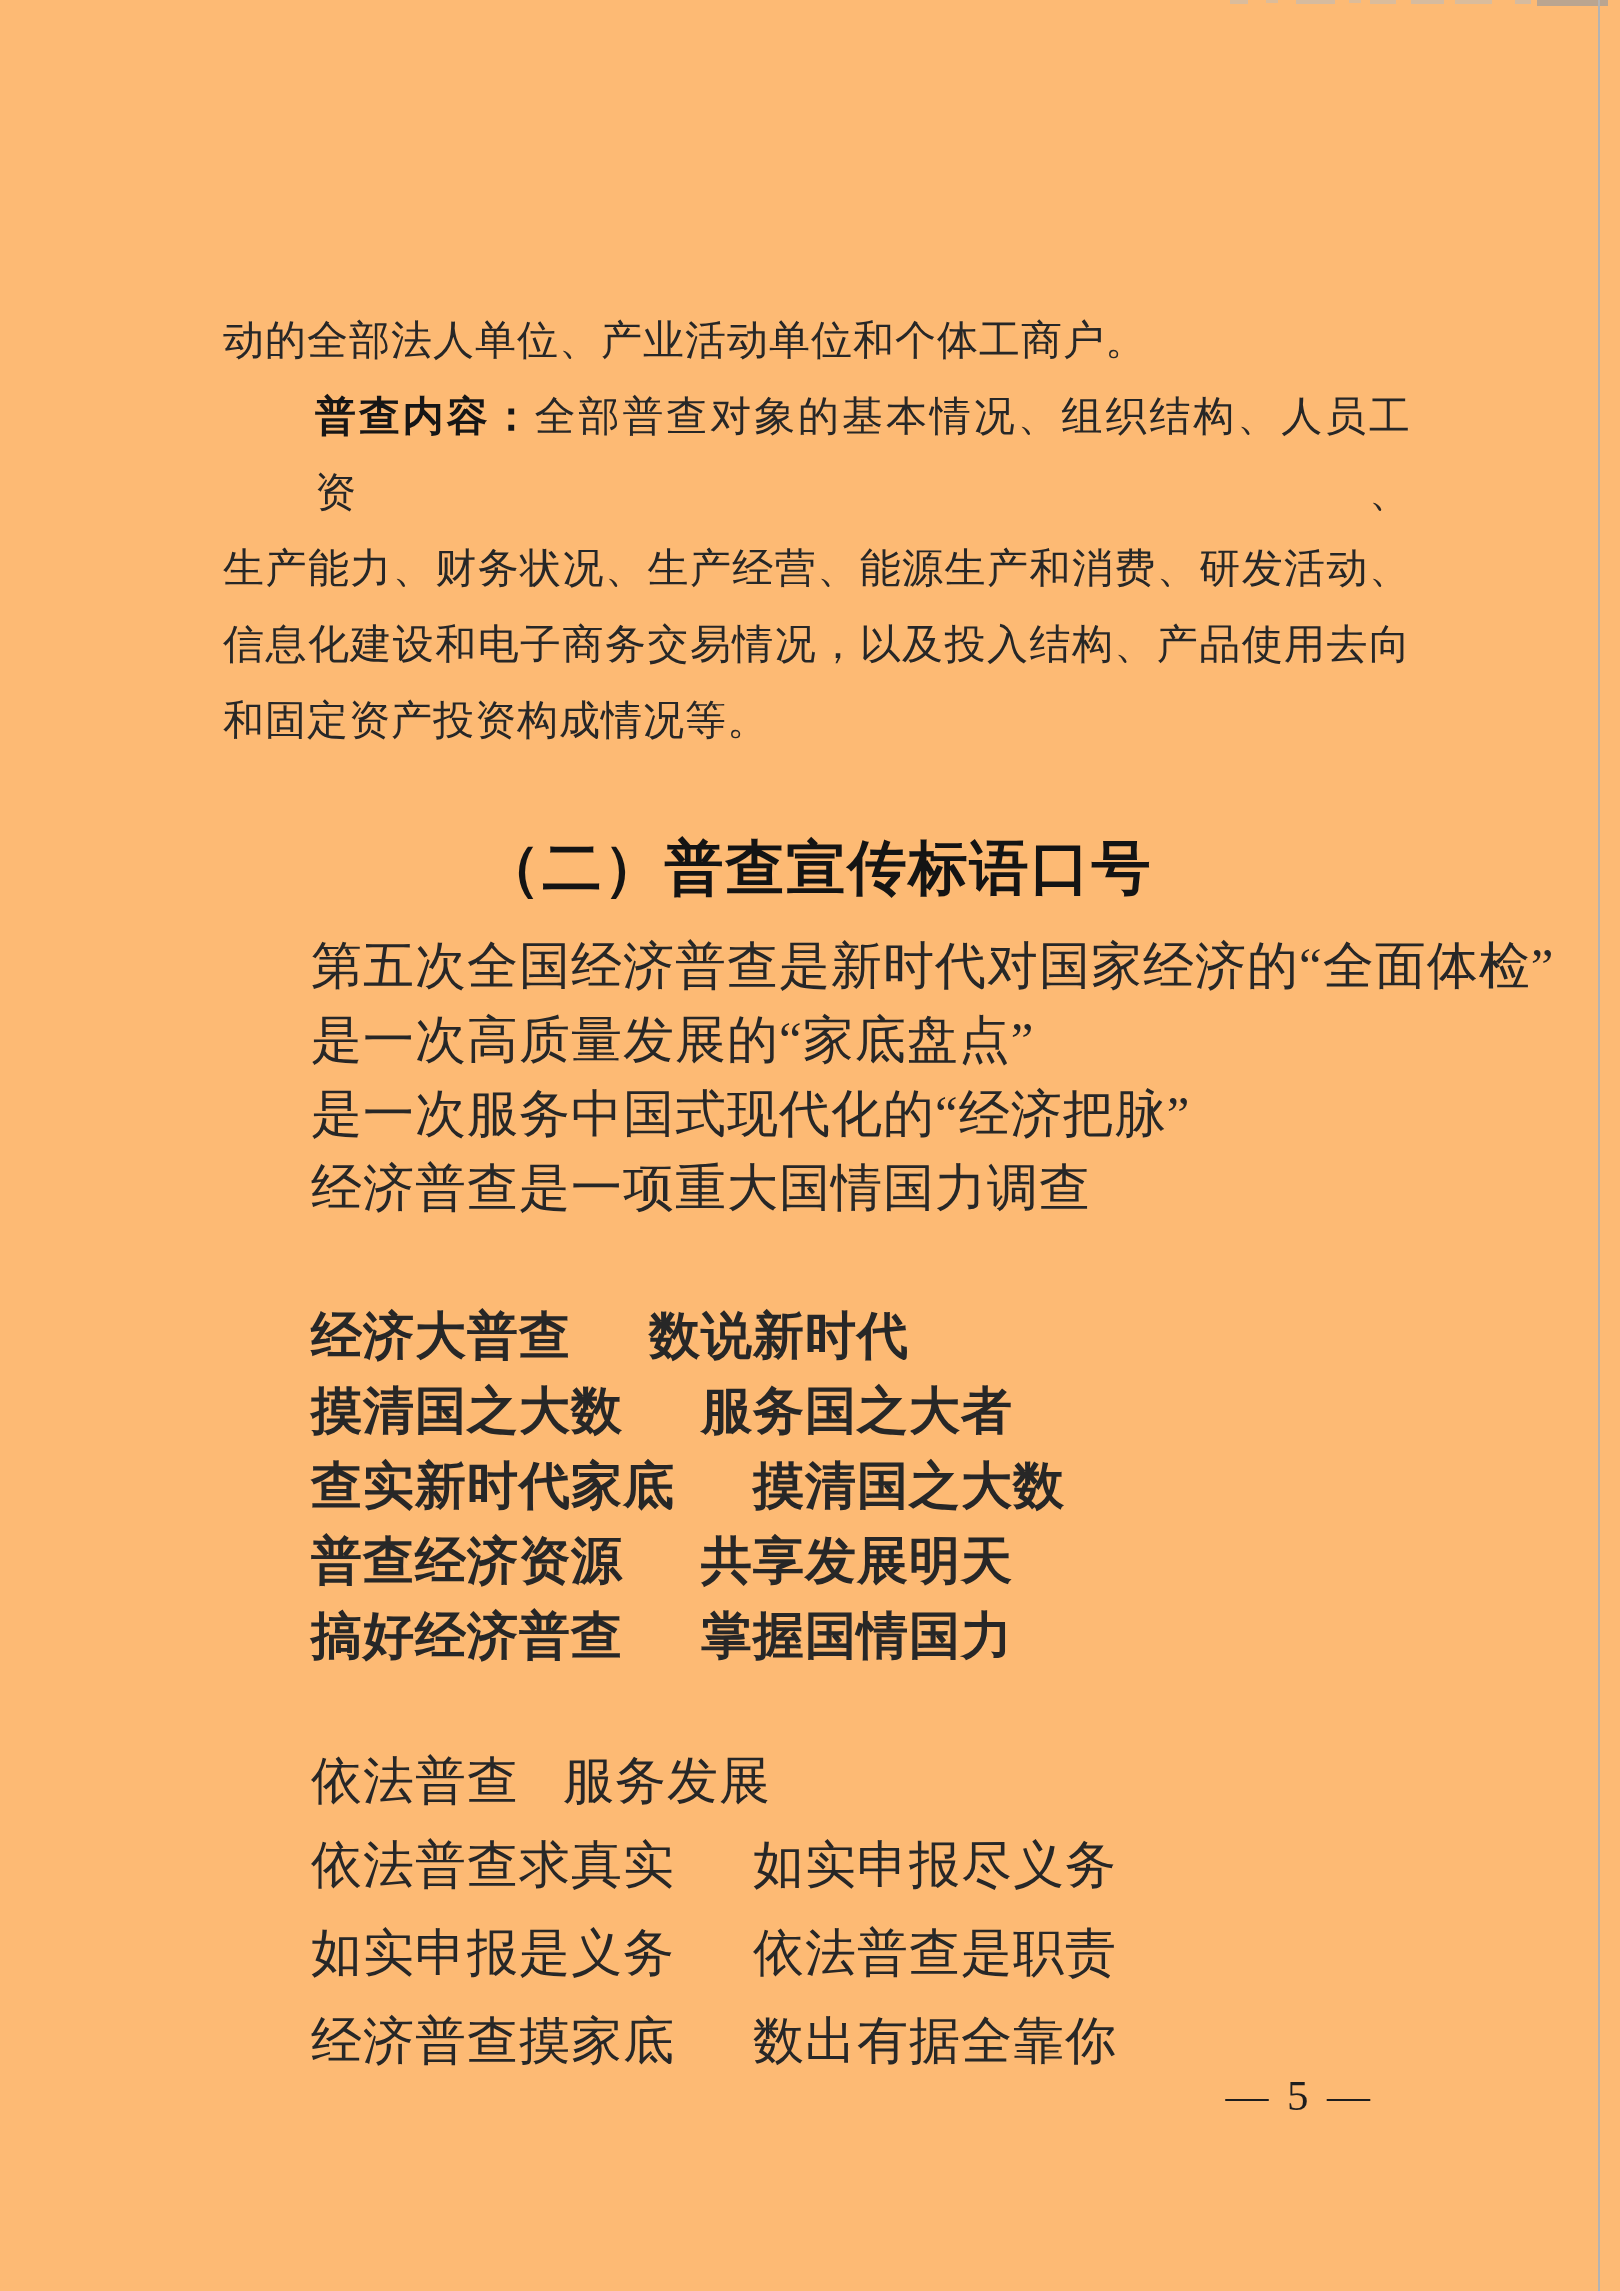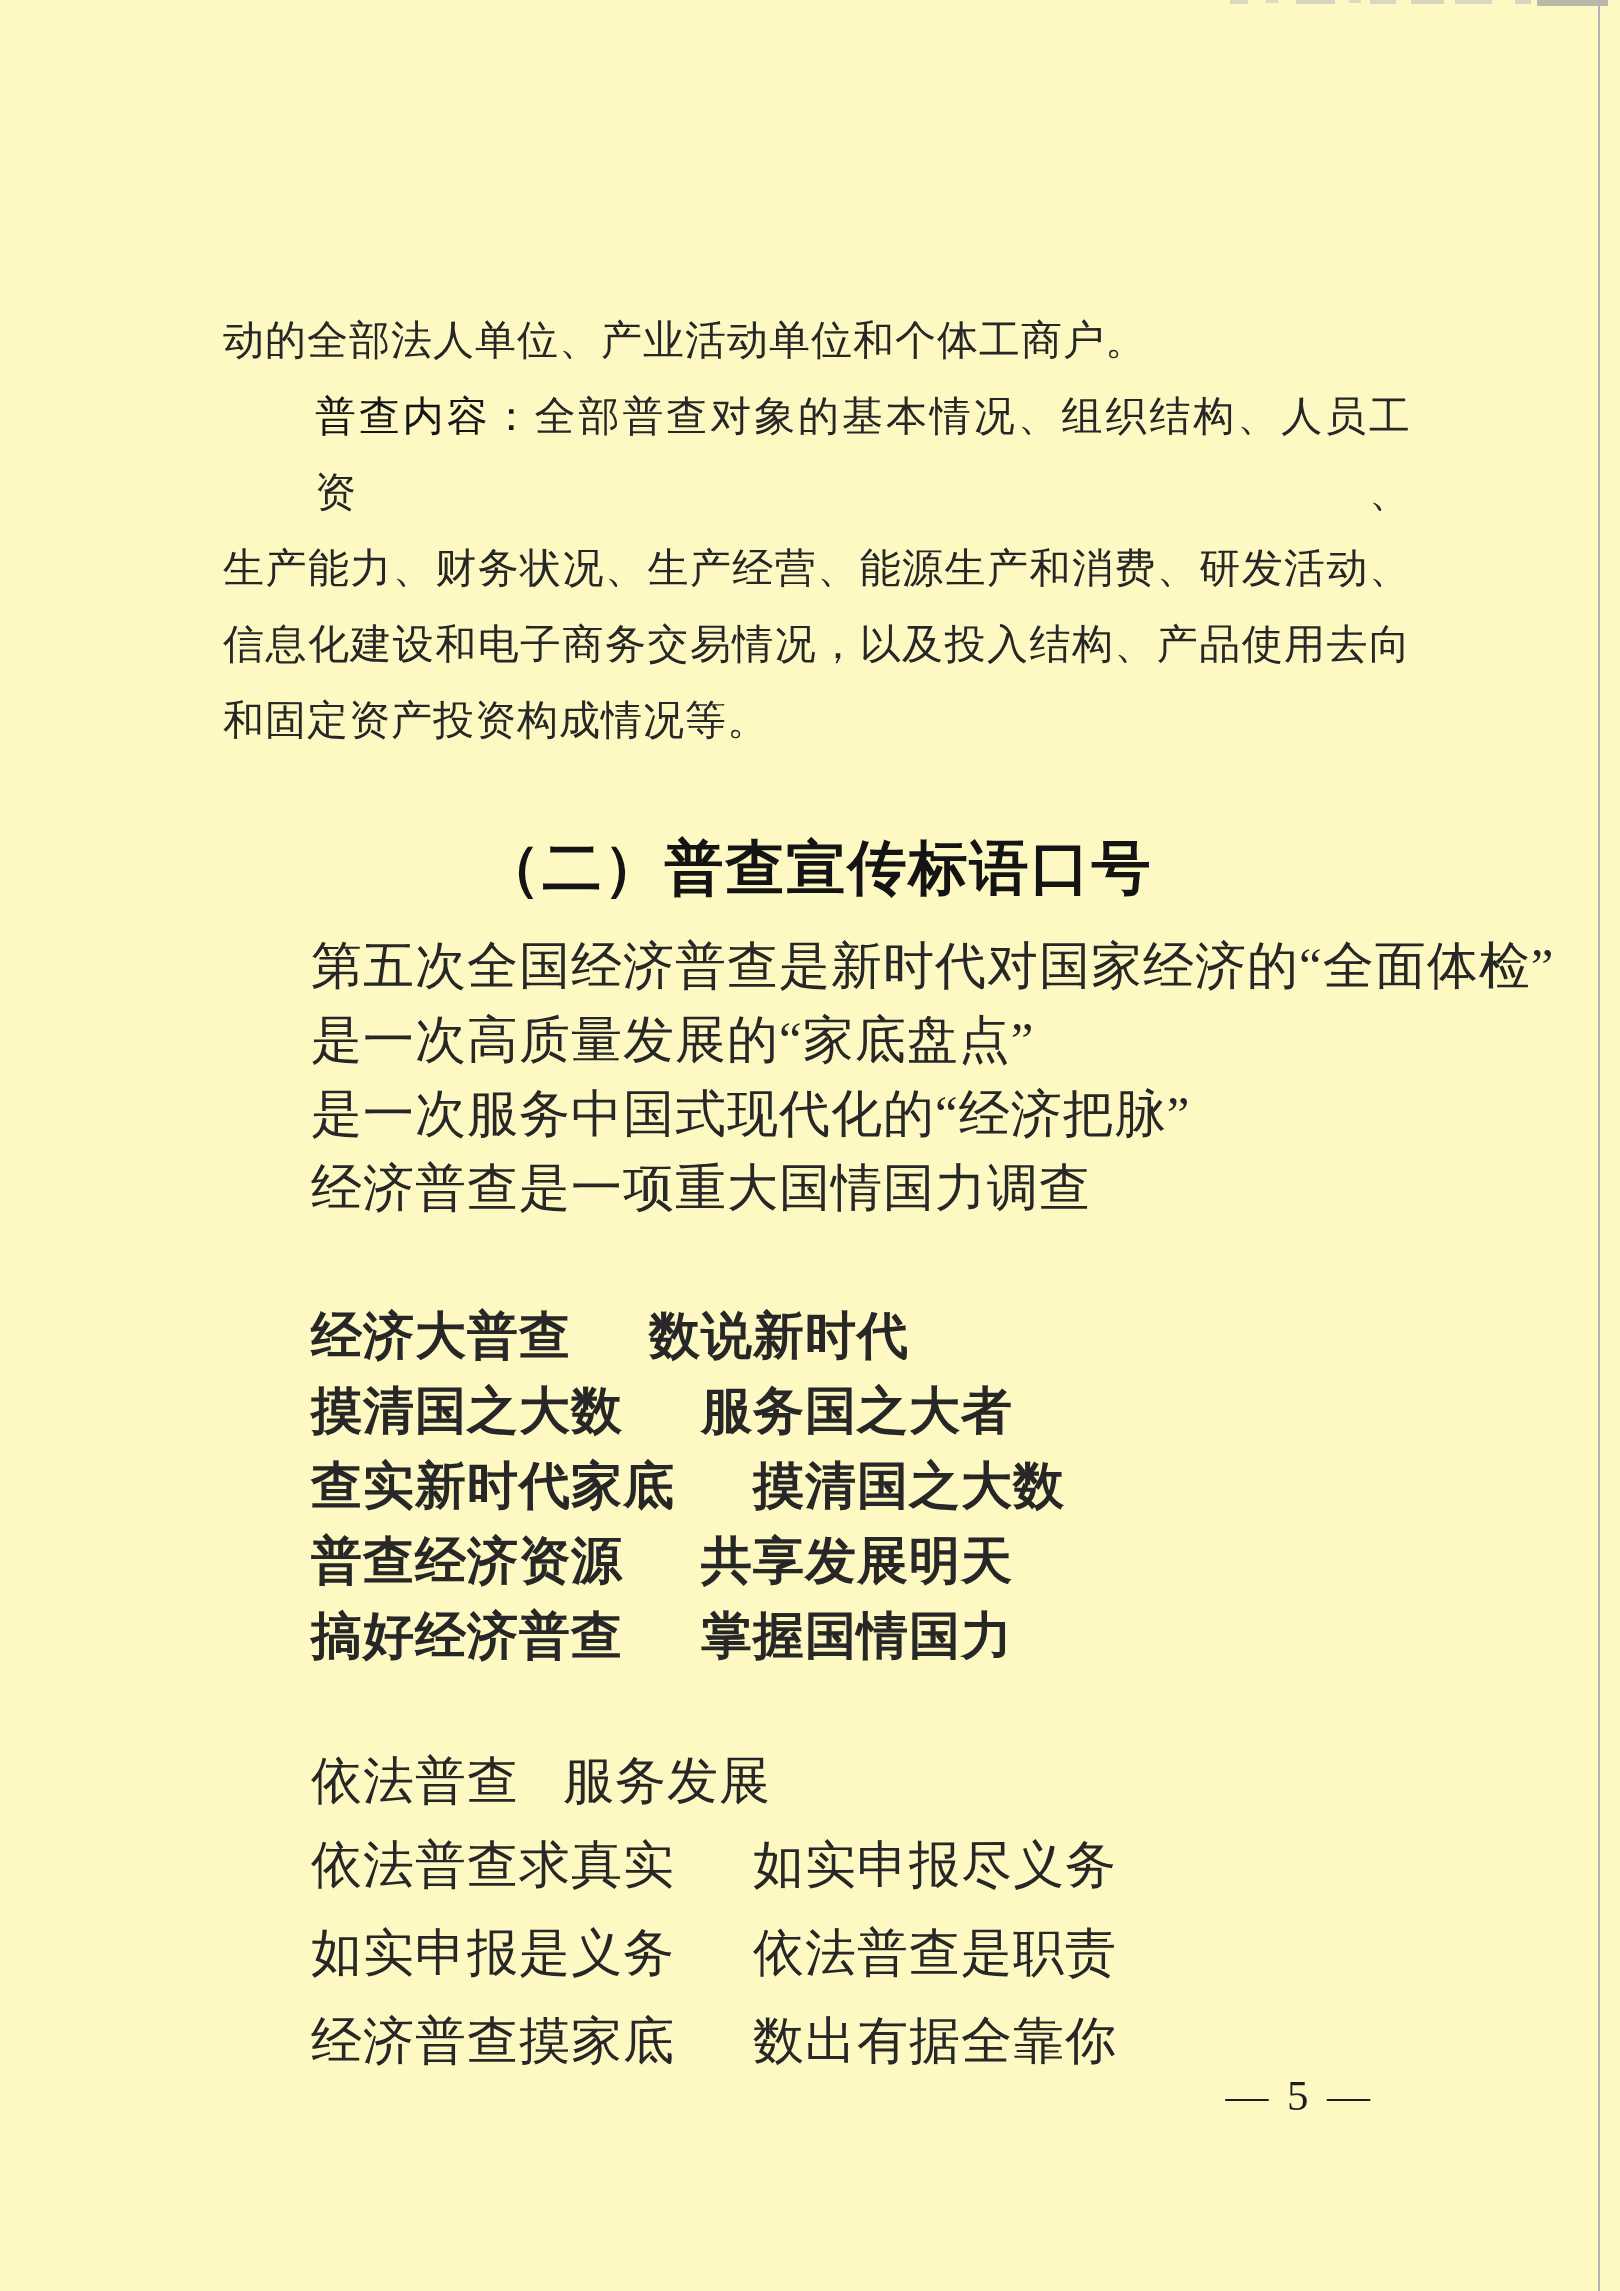--- a/index.html
+++ b/index.html
@@ -1,20 +1,20 @@
 <!DOCTYPE html>
 <html><head>
 <meta charset="utf-8">
 <style>
   html,body { margin:0; padding:0; background:#8a8a8a; }
   .page {
     position:relative;
     width:1620px; height:2292px;
     margin:0 auto;
-    background:#fef9c3;
+    background:#fdba74;
     overflow:hidden;
     font-family:"Liberation Serif","DejaVu Serif",serif;
     color:#272727;
   }
   .content {
     position:absolute;
     left:223px; top:302px;
     width:1188px;
   }
   .para-line {
@@ -24,21 +24,21 @@
     letter-spacing:1px;
   }
   .justify {
     white-space:normal;
     text-align:justify;
     text-align-last:justify;
     text-justify:inter-ideograph;
   }
   .indent { padding-left:92px; }
   .bold-lead {
-    font-weight:400;
+    font-weight:700;
     color:#161616;
     font-family:"Liberation Sans","DejaVu Sans",sans-serif;
   }
   .section-heading {
     margin-top:71px;
     font-size:59px;
     line-height:78px;
     font-weight:700;
     letter-spacing:2px;
     text-align:center;

